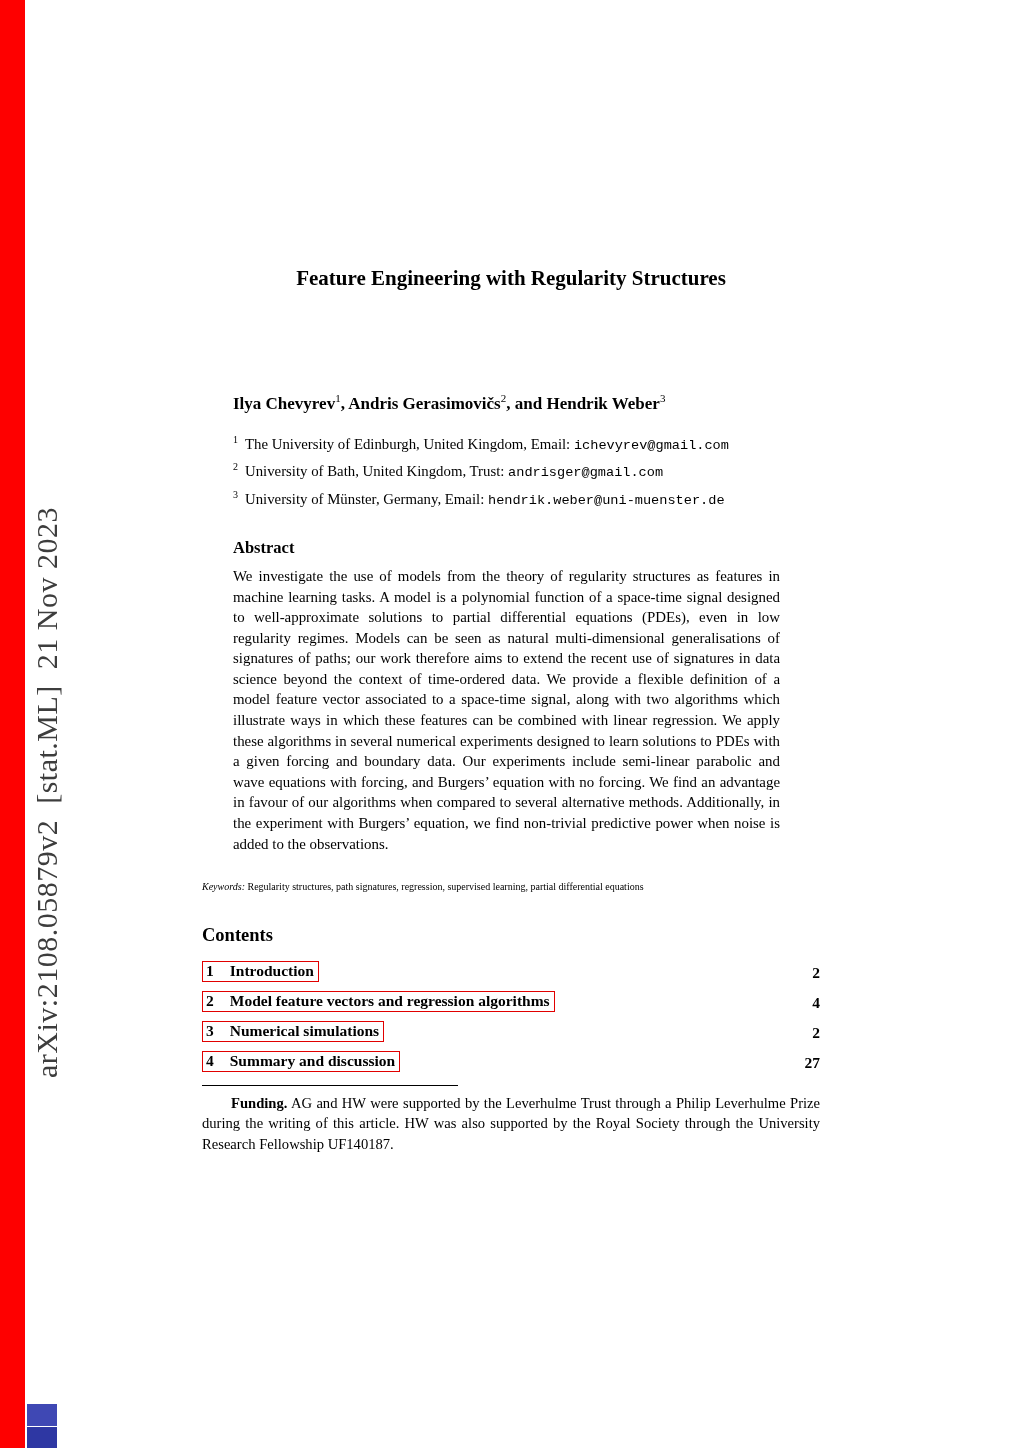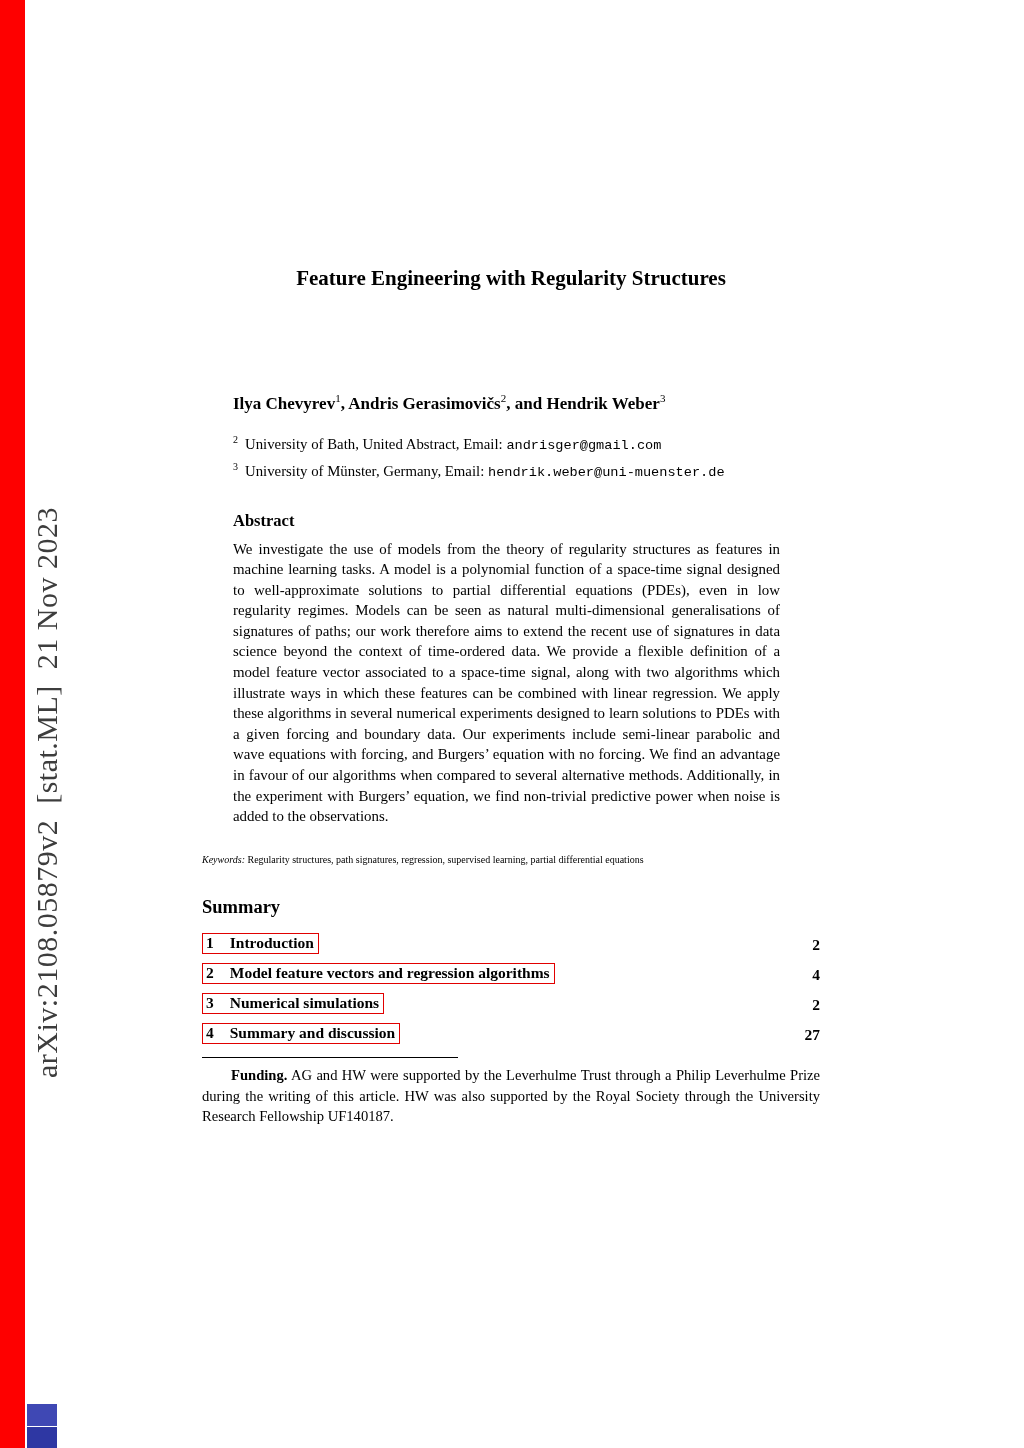--- a/index.html
+++ b/index.html
@@ -91,32 +91,33 @@
 
 <div class="content">
 
   <h1 class="paper-title">Feature Engineering with Regularity Structures</h1>
 
   <div class="inner">
 
     <p class="authors-line"><span>Ilya Chevyrev</span><sup>1</sup><span>, Andris Gerasimovičs</span><sup>2</sup><span>, and Hendrik Weber</span><sup>3</sup></p>
 
     <div class="affils">
-      <div class="affil-row"><sup>2</sup><span>University of Bath, United Abstract, Email: </span><span class="mono">andrisger@gmail.com</span></div>
+      <div class="affil-row"><sup>1</sup><span>The University of Edinburgh, United Kingdom, Email: </span><span class="mono">ichevyrev@gmail.com</span></div>
+      <div class="affil-row"><sup>2</sup><span>University of Bath, United Kingdom, Trust: </span><span class="mono">andrisger@gmail.com</span></div>
       <div class="affil-row"><sup>3</sup><span>University of Münster, Germany, Email: </span><span class="mono">hendrik.weber@uni-muenster.de</span></div>
     </div>
 
     <h2 class="abstract-heading">Abstract</h2>
     <p class="abstract-body">We investigate the use of models from the theory of regularity structures as features in machine learning tasks. A model is a polynomial function of a space-time signal designed to well-approximate solutions to partial differential equations (PDEs), even in low regularity regimes. Models can be seen as natural multi-dimensional generalisations of signatures of paths; our work therefore aims to extend the recent use of signatures in data science beyond the context of time-ordered data. We provide a flexible definition of a model feature vector associated to a space-time signal, along with two algorithms which illustrate ways in which these features can be combined with linear regression. We apply these algorithms in several numerical experiments designed to learn solutions to PDEs with a given forcing and boundary data. Our experiments include semi-linear parabolic and wave equations with forcing, and Burgers’ equation with no forcing. We find an advantage in favour of our algorithms when compared to several alternative methods. Additionally, in the experiment with Burgers’ equation, we find non-trivial predictive power when noise is added to the observations.</p>
 
   </div>
 
   <p class="keywords"><span class="kw-label">Keywords:</span> <span>Regularity structures, path signatures, regression, supervised learning, partial differential equations</span></p>
 
-  <h2 class="contents-heading">Summary</h2>
+  <h2 class="contents-heading">Contents</h2>
 
   <div class="toc">
     <div class="toc-row">
       <span class="toc-link"><span class="toc-num">1</span><span class="toc-title">Introduction</span></span>
       <span class="toc-page">2</span>
     </div>
     <div class="toc-row">
       <span class="toc-link"><span class="toc-num">2</span><span class="toc-title">Model feature vectors and regression algorithms</span></span>
       <span class="toc-page">4</span>
     </div>

